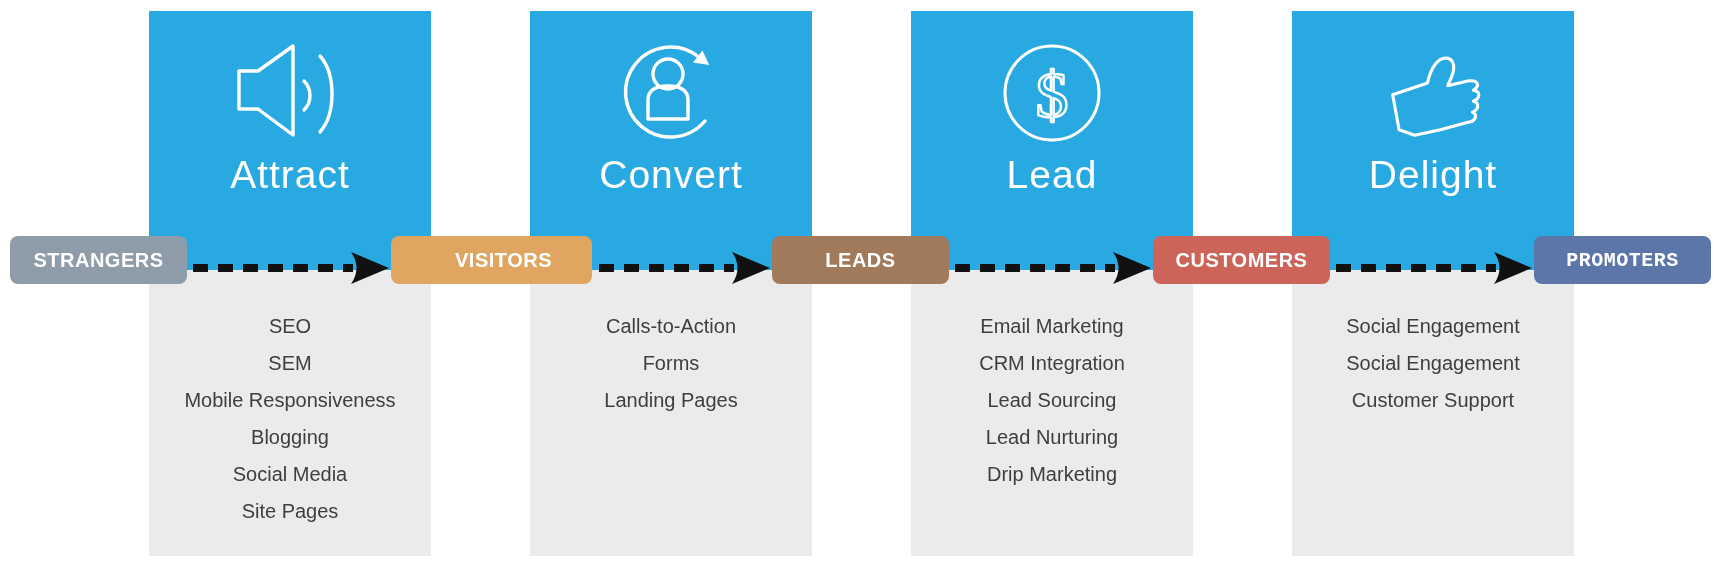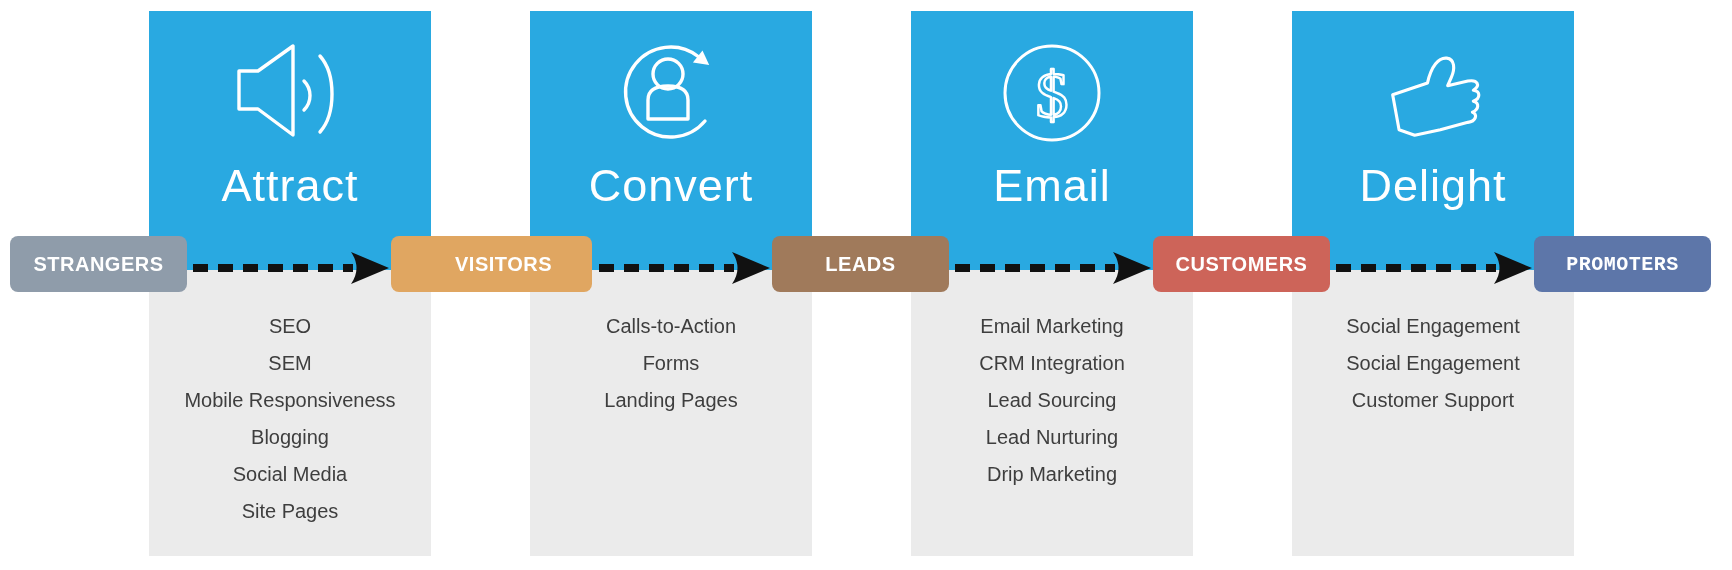--- a/index.html
+++ b/index.html
@@ -15,41 +15,41 @@
     position:absolute;top:11px;width:282px;height:259px;
     background:#29A9E1;
     display:flex;flex-direction:column;align-items:center;
     z-index:1;
   }
   .icon-wrap{
     height:112px;margin-top:26px;
     display:flex;align-items:center;justify-content:center;
   }
   .stage-title{
-    margin-top:14px;
-    color:#ffffff;font-size:45px;font-weight:300;letter-spacing:1px;
+    margin-top:6px;
+    color:#ffffff;font-size:39px;font-weight:300;letter-spacing:1px;
     line-height:1;
   }
   .stage-panel{
     position:absolute;top:270px;width:282px;height:286px;
     background:#EBEBEB;
     z-index:1;
   }
   .stage-panel ul{
     list-style:none;margin:0;padding:38px 4px 0 4px;
   }
   .stage-panel li{
     text-align:center;
     font-size:20px;line-height:37px;color:#3E3E3E;
   }
   .s1{left:149px;} .s2{left:530px;} .s3{left:911px;} .s4{left:1292px;}
 
   
   .badge{
-    position:absolute;top:236px;width:177px;height:56px;
+    position:absolute;top:236px;width:177px;height:48px;
     border-radius:8px;
     display:flex;align-items:center;justify-content:center;
     color:#ffffff;font-size:20px;font-weight:bold;letter-spacing:0.5px;
     z-index:3;
   }
   .b1{left:10px;} .b2{left:391px;padding-left:24px;} .b3{left:772px;} .b4{left:1153px;} .b5{left:1534px;}
 
   
   .arrow{
     position:absolute;top:250px;width:204px;height:36px;
@@ -104,21 +104,21 @@
     </ul>
   </div>
 
   <div class="stage-box s3" style="background-color: rgb(41, 169, 225);">
     <div class="icon-wrap">
       <svg class="icon" width="102" height="102" viewBox="0 0 102 102">
         <circle cx="51" cy="51" r="47" stroke-width="3"></circle>
         <text x="51" y="75" text-anchor="middle" font-size="66" font-family="Liberation Serif, serif" fill="none" stroke="#ffffff" stroke-width="2.4">$</text>
       </svg>
     </div>
-    <div class="stage-title">Email</div>
+    <div class="stage-title">Lead</div>
   </div>
   <div class="stage-panel s3" style="background-color: rgb(235, 235, 235);">
     <ul>
       <li>Email Marketing</li>
       <li>CRM Integration</li>
       <li>Lead Sourcing</li>
       <li>Lead Nurturing</li>
       <li>Drip Marketing</li>
     </ul>
   </div>

